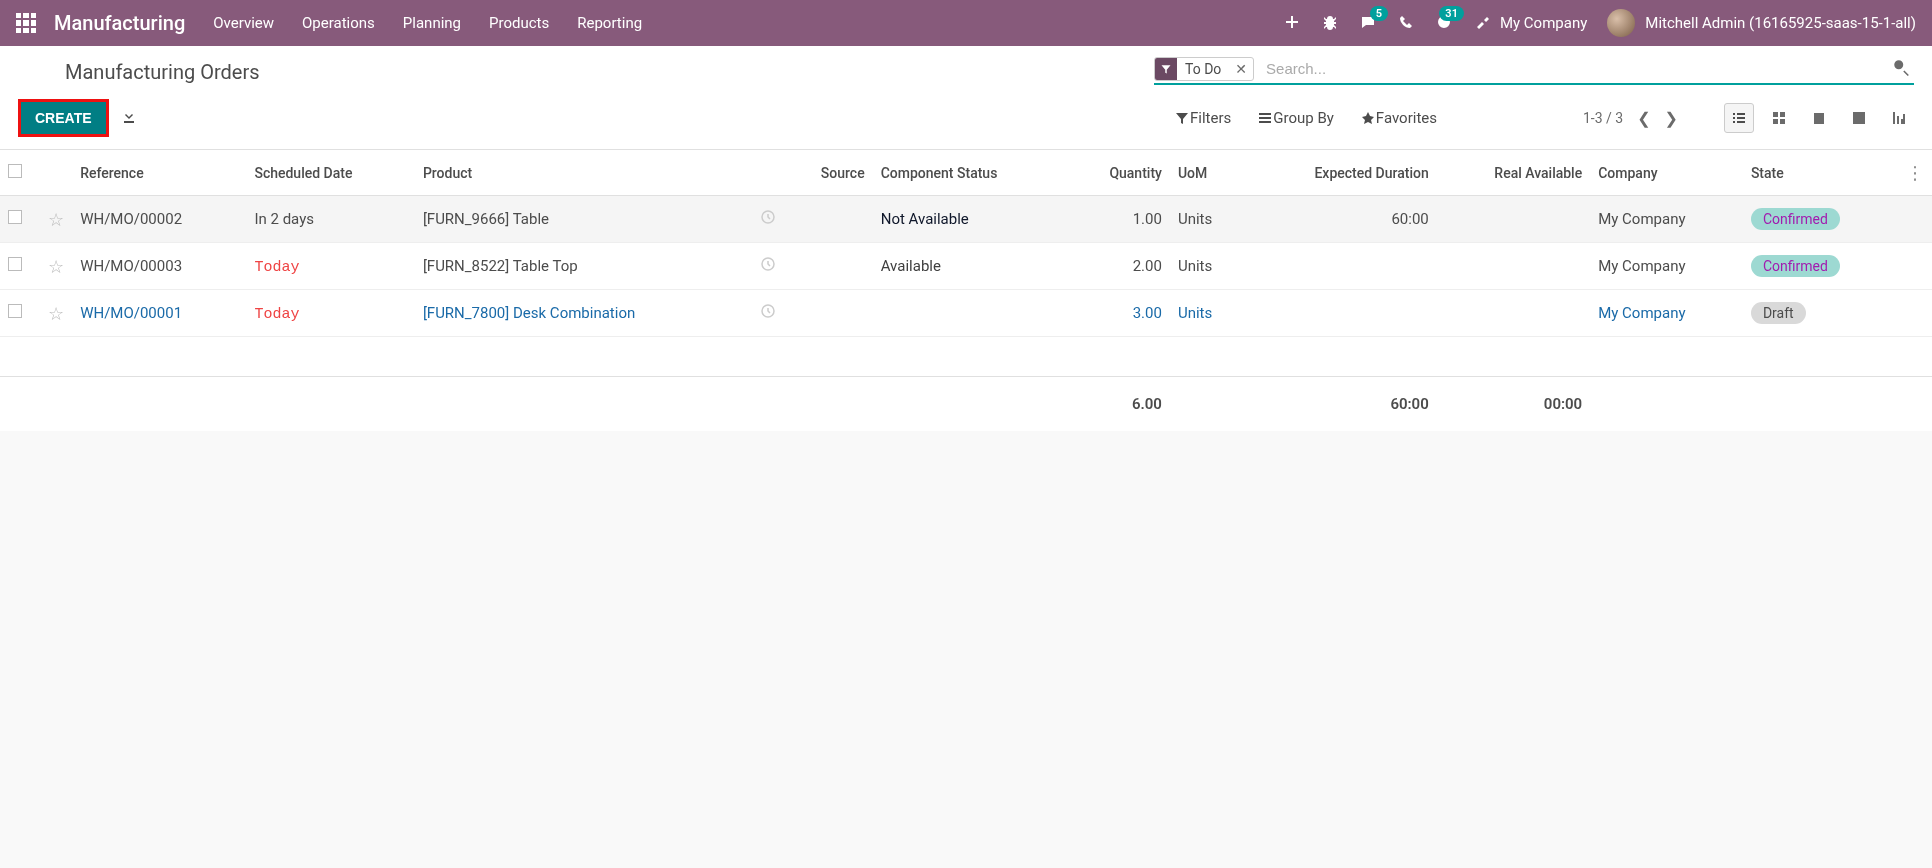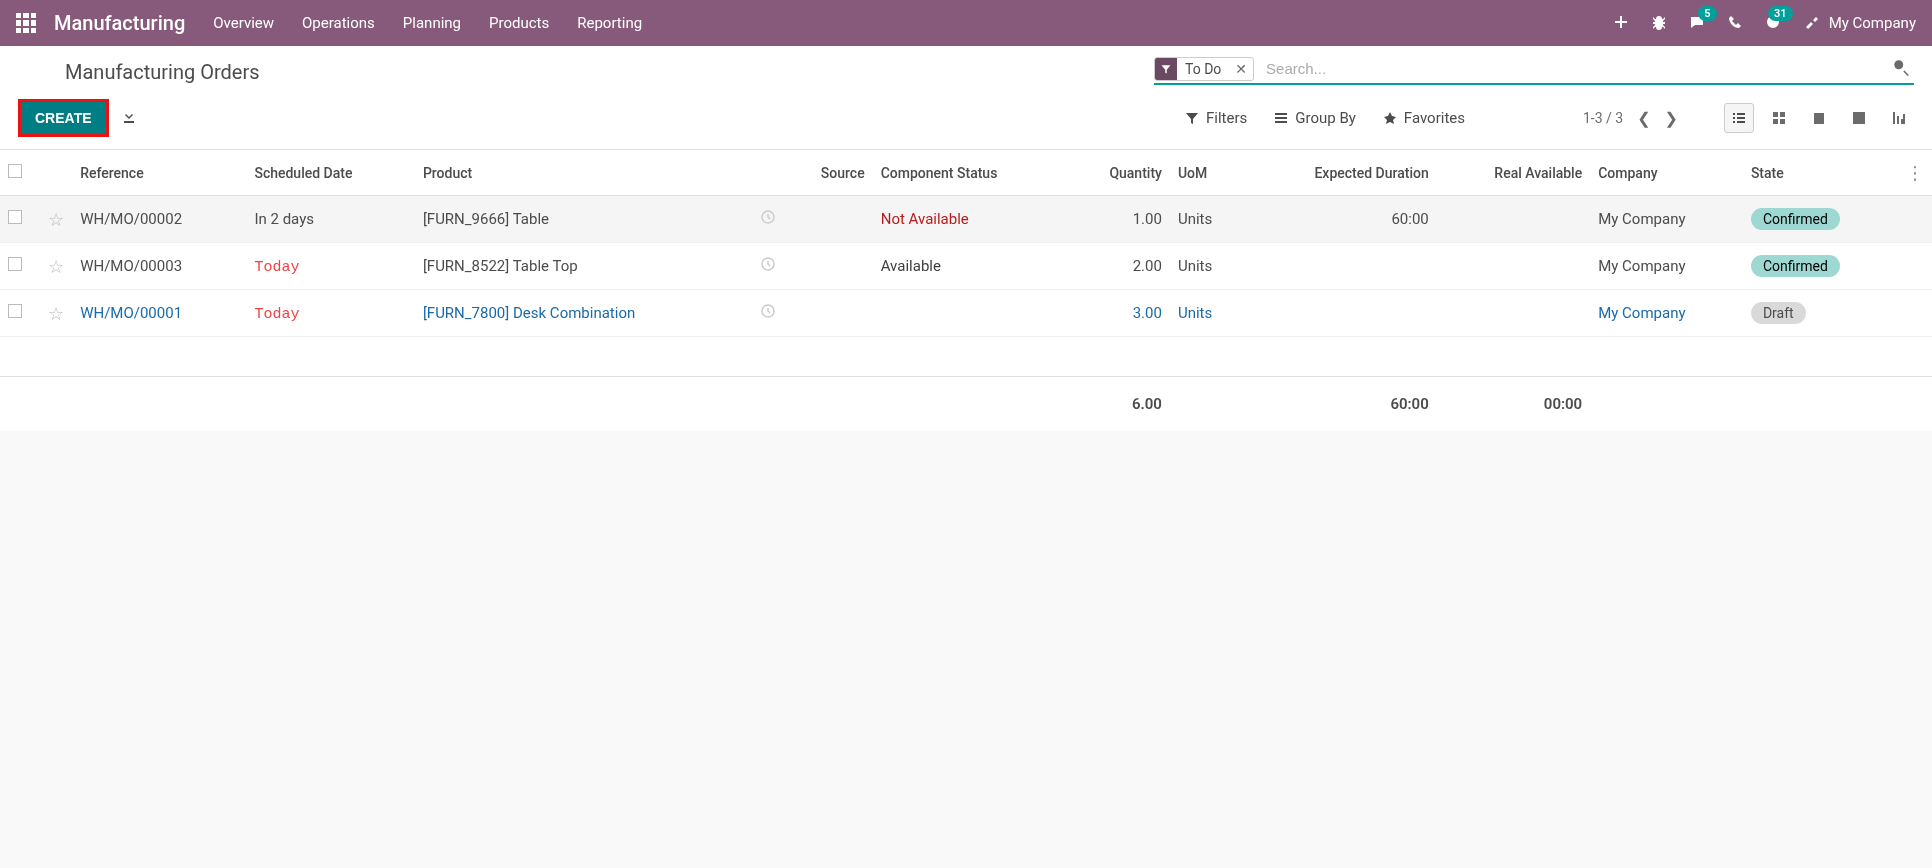--- a/index.html
+++ b/index.html
@@ -27,42 +27,42 @@
 .chip-icon { background: #6b4963; color: #fff; width: 22px; height: 22px; display:flex; align-items:center; justify-content:center; font-size:12px; }
 .chip-label { padding: 2px 8px; font-size: 14px; color:#4c4c4c; }
 .chip-close { padding: 0 6px; cursor: pointer; color: #6b6b6b; font-size:14px; }
 .search-input { flex: 1; border: none; outline: none; font-size: 15px; padding: 4px 6px; color:#8b5cf6; }
 .search-input::placeholder { color: #aaa; }
 .search-icon { color: #6b6b6b; font-size: 18px; padding-right: 4px; cursor:pointer; }
 .cp-row2 { display: flex; align-items: center; margin-top: 14px; }
 .create-btn { background: #017e84; color: #fff; border: none; padding: 8px 14px; font-size: 14px; font-weight: 600; cursor: pointer; border: 3px solid #e11; }
 .download-icon { margin-left: 12px; color: #4c4c4c; cursor:pointer; font-size:16px; }
 .filter-controls { margin-left: auto; display: flex; align-items: center; gap: 26px; }
-.filter-ctrl { display: flex; align-items: center; gap: 6px; cursor: pointer; color: #4c4c4c; font-size:15px; }
-.pager-group { margin-left: 92px; display: flex; align-items: center; gap: 14px; color:#6b6b6b; }
+.filter-ctrl { display: flex; align-items: center; gap: 0; cursor: pointer; color: #4c4c4c; font-size:15px; }
+.pager-group { margin-left: 120px; display: flex; align-items: center; gap: 14px; color:#6b6b6b; }
 .pager-txt { font-size: 14px; }
 .pager-arrow { cursor: pointer; font-size: 16px; color:#6b6b6b; }
 .view-switch { margin-left: 20px; display: flex; gap: 10px; align-items: center; }
 .view-btn { width: 30px; height: 30px; display:flex; align-items:center; justify-content:center; cursor:pointer; color:#6b6b6b; border:1px solid transparent; border-radius:3px; font-size:16px; }
 .view-btn.active { border-color:#ccc; background:#f5f5f5; color:#4c4c4c; }
 .table-wrap { background: #fff; }
 table { width: 100%; border-collapse: collapse; }
 th { text-align: left; font-weight: 500; color: #4c4c4c; padding: 12px 8px; border-bottom: 1px solid #e0e0e0; font-size:14px; white-space:nowrap; }
 td { padding: 12px 8px; border-bottom: 1px solid #eee; font-size:15px; vertical-align: middle; white-space:nowrap; }
 tr.selected-row { background: #f5f5f5; }
 .chk { width: 14px; height: 14px; border: 1px solid #bbb; display: inline-block; cursor:pointer; background:#fff; }
 .star { color: #bbb; cursor: pointer; font-size:18px; }
 .align-right { text-align: right; }
 .text-warning { color: #ef4444; font-family: Liberation Mono, monospace; }
-.text-danger { color: #b91c1c; }
+.text-danger { color: #0f172a; }
 .text-success { color: #404040; }
 .text-link { color: #1a6aa8; cursor:pointer; }
 .clock-ico { color: #ccc; font-size:16px; }
 .state-badge { display: inline-block; border-radius: 12px; padding: 3px 12px; font-size: 14px; }
-.state-confirmed { background: #9dd9d2; color: #000000; }
+.state-confirmed { background: #9dd9d2; color: #a21caf; }
 .state-draft { background: #d9d9d9; color: #4c4c4c; }
 .col-menu { color:#888; cursor:pointer; font-size:18px; }
 .totals-row td { font-weight: 600; color: #4c4c4c; border-top: 1px solid #e0e0e0; border-bottom:none; padding-top:18px; padding-bottom:18px; }
 .gap-row td { border: none; height: 40px; }
 .svg-ico { width:16px; height:16px; fill: currentColor; }
 .svg-ico-lg { width:18px; height:18px; fill: currentColor; }
 </style>
 </head>
 <body>
 
@@ -115,20 +115,24 @@
         </svg>
       <span class="badge">31</span>
     </div>
     <div class="icon-btn">
       <svg class="svg-ico" viewBox="0 0 16 16">
           <path d="M3 13l5-5 2 2-5 5zm7-7l3-3 2 2-3 3z"></path>
         </svg>
     </div>
   </div>
   <div class="company-name">My Company</div>
+  <div class="user-block">
+    <div class="avatar"></div>
+    <div class="user-name">Mitchell Admin (16165925-saas-15-1-all)</div>
+  </div>
 </div>
 
 <div class="control-panel">
   <div class="cp-row1">
     <div class="breadcrumb">Manufacturing Orders</div>
     <div class="search-area">
       <div class="search-box">
         <div class="chip">
           <span class="chip-icon">
             <svg class="svg-ico" viewBox="0 0 16 16" style="width:12px;height:12px">

